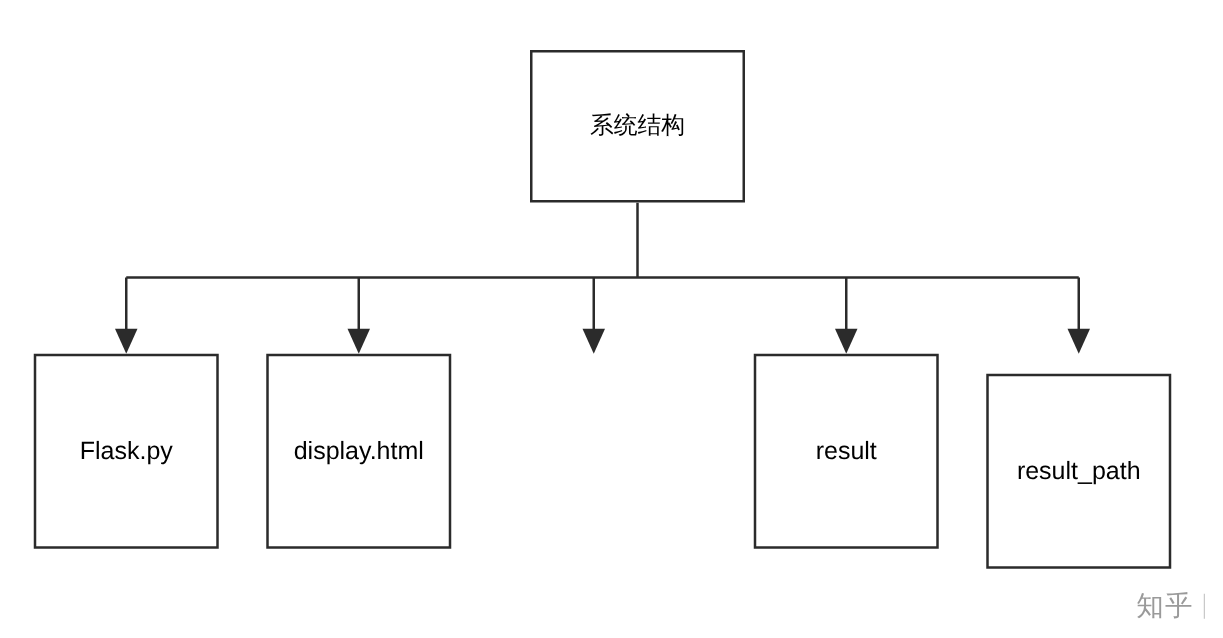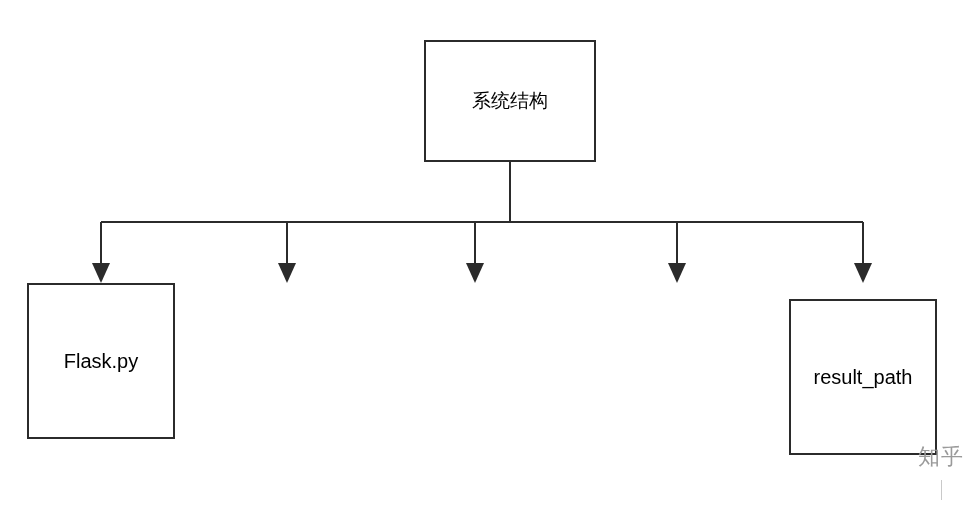--- a/index.html
+++ b/index.html
@@ -43,21 +43,20 @@
     position: absolute;
     right: 14px;
     bottom: 10px;
     display: flex;
     align-items: center;
     gap: 8px;
     color: #9a9a9a;
     font-size: 22px;
     letter-spacing: 1px;
     user-select: none;
-    flex-direction: column;
   }
   .wm-logo {
     font-size: 22px;
     color: #9a9a9a;
   }
   .wm-sep {
     display: inline-block;
     width: 1px;
     height: 20px;
     background: #c9c9c9;
@@ -87,22 +86,24 @@
     <polygon points="287,283 278,263 296,263" fill="#2b2b2b"></polygon>
     <polygon points="475,283 466,263 484,263" fill="#2b2b2b"></polygon>
     <polygon points="677,283 668,263 686,263" fill="#2b2b2b"></polygon>
     <polygon points="863,283 854,263 872,263" fill="#2b2b2b"></polygon>
   </svg>
 
   <div class="node node-root" style="left:424px; top:40px; width:172px; height:122px;">系统结构</div>
 
   <div class="node" style="left:27px; top:283px; width:148px; height:156px;">Flask.py</div>
 
+  <div class="node" style="left:213px; top:283px; width:148px; height:156px;">display.html</div>
 
 
+  <div class="node" style="left:603px; top:283px; width:148px; height:156px;">result</div>
 
   <div class="node" style="left:789px; top:299px; width:148px; height:156px;">result_path</div>
 
   <div class="watermark">
     <span class="wm-logo">知乎</span>
     <span class="wm-sep"></span>
   </div>
 
 </div>
 

